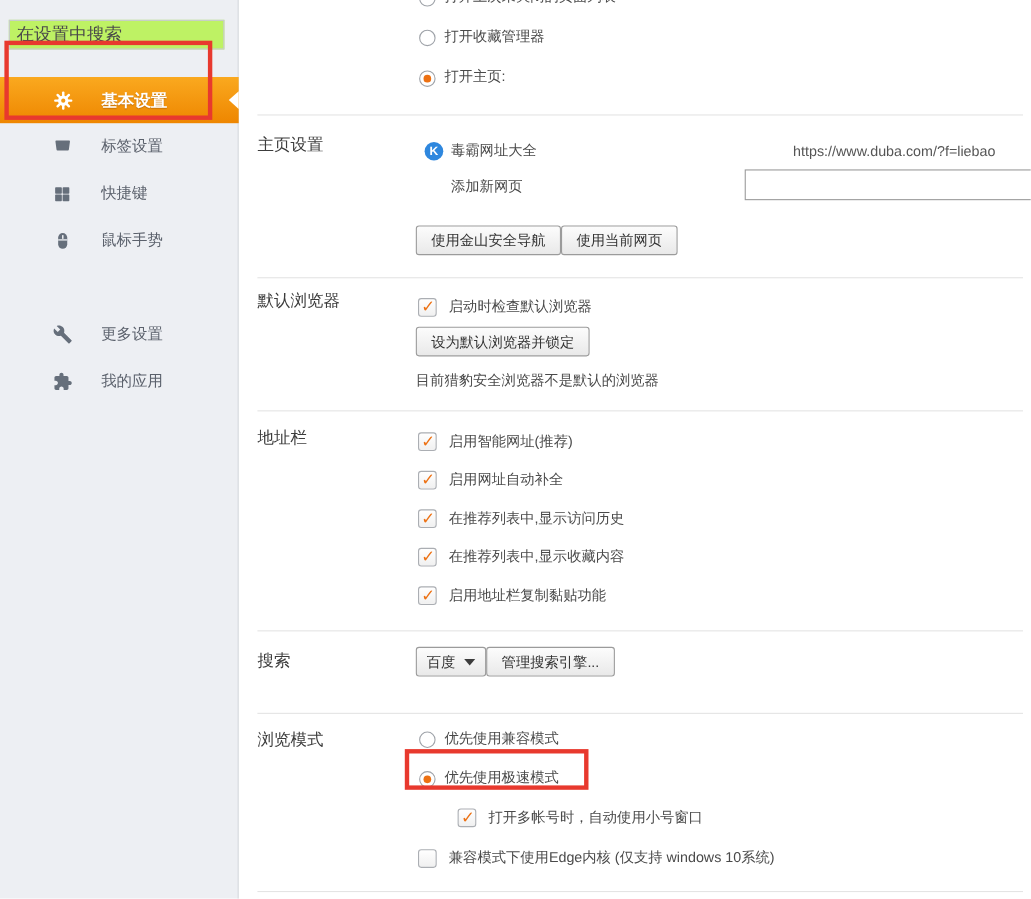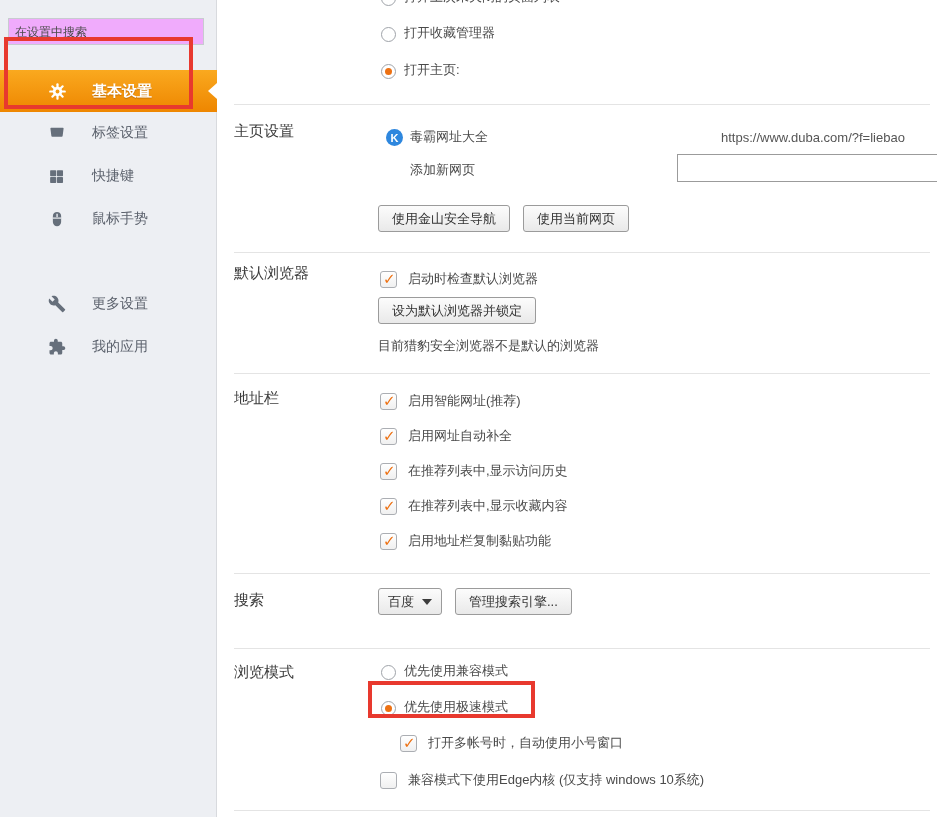--- a/index.html
+++ b/index.html
@@ -6,21 +6,21 @@
   html,body { width:937px; height:817px; }
   body {
     position:relative; overflow:hidden; background:#fff;
     font-family:"Liberation Sans","DejaVu Sans",sans-serif;
     color:#454545;
   }
   
   .sidebar { position:absolute; left:0; top:0; width:217px; height:817px;
     background:#edeff3; border-right:1px solid #d8dade; }
   .search-box { position:absolute; left:8px; top:18px; width:196px; height:27px;
-    border:1px solid #c8cbd0; background:#f0abfc; font-size:12px; color:#4a4a4a;
+    border:1px solid #c8cbd0; background:#bef264; font-size:16px; color:#4a4a4a;
     padding:0 6px; outline:none; font-family:inherit; }
   .search-box::placeholder { color:#4a4a4a; opacity:1; }
   .nav-item { position:absolute; left:0; width:217px; height:42px;
     display:flex; align-items:center; cursor:pointer; }
   .nav-item .nicon { position:absolute; left:48px; width:20px; height:20px; display:flex; align-items:center; }
   .nav-item .nlabel { position:absolute; left:92px; font-size:14px; color:#5b616c; }
   .nav-item.active { background:linear-gradient(#faa91f,#ee8600); }
   .nav-item.active .nlabel { color:#fff; font-weight:bold; font-size:15px;
     text-shadow:0 1px 1px rgba(140,70,0,.45); }
   .nav-item.active::after { content:""; position:absolute; right:0; top:50%;
@@ -42,21 +42,21 @@
     color:#ed7113; font-size:15px; font-weight:bold; }
   .radio { width:15px; height:15px; border:1px solid #9fa3a9; border-radius:50%;
     background:#fff; margin-right:8px; position:relative; flex:0 0 auto; cursor:pointer; }
   .radio.selected::after { content:""; position:absolute; left:3px; top:3px;
     width:7px; height:7px; border-radius:50%; background:#ed7113; }
   .btn { display:inline-flex; align-items:center; justify-content:center;
     height:27px; padding:0 13px; font-size:13px; color:#333;
     border:1px solid #9b9b9b; border-radius:3px;
     background:linear-gradient(#fcfcfc,#e9e9e9); cursor:pointer; white-space:nowrap;
     font-family:inherit; }
-  .btn-row { position:absolute; display:flex; gap:13px;align-items:center; }
+  .btn-row { position:absolute; display:flex; gap:0;align-items:center; }
   .dropdown { display:inline-flex; align-items:center; height:27px; padding:0 9px;
     border:1px solid #9b9b9b; border-radius:3px; background:linear-gradient(#fcfcfc,#e9e9e9);
     font-size:13px; color:#333; cursor:pointer; }
   .dropdown .caret { width:0; height:0; margin-left:8px;
     border-left:5px solid transparent; border-right:5px solid transparent;
     border-top:6px solid #3c3c3c; }
   .plain-text { position:absolute; font-size:13px; color:#4a4a4a; white-space:nowrap; }
   .url-input { position:absolute; left:677px; top:154px; width:300px; height:28px;
     border:1px solid #9b9b9b; background:#fff; font-size:13px; padding:0 6px; outline:none; }
   .duba-icon { width:17px; height:17px; border-radius:50%; background:#2e87de;
@@ -221,21 +221,21 @@
 
 <div class="sec-title" style="top:663px;">浏览模式</div>
 <div class="row" style="left:381px; top:662px;">
   <span class="radio"></span>
   <span class="txt">优先使用兼容模式</span>
 </div>
 <div class="row" style="left:381px; top:698px;">
   <span class="radio selected"></span>
   <span class="txt">优先使用极速模式</span>
 </div>
-<div class="row" style="left:380px; top:734px;padding-left:20px;">
+<div class="row" style="left:396px; top:734px;padding-left:20px;">
   <span class="chk checked"></span>
   <span class="txt">打开多帐号时，自动使用小号窗口</span>
 </div>
 <div class="row" style="left:380px; top:771px;">
   <span class="chk"></span>
   <span class="txt">兼容模式下使用Edge内核 (仅支持 windows 10系统)</span>
 </div>
 
 <div class="divider" style="top:810px;"></div>
 

